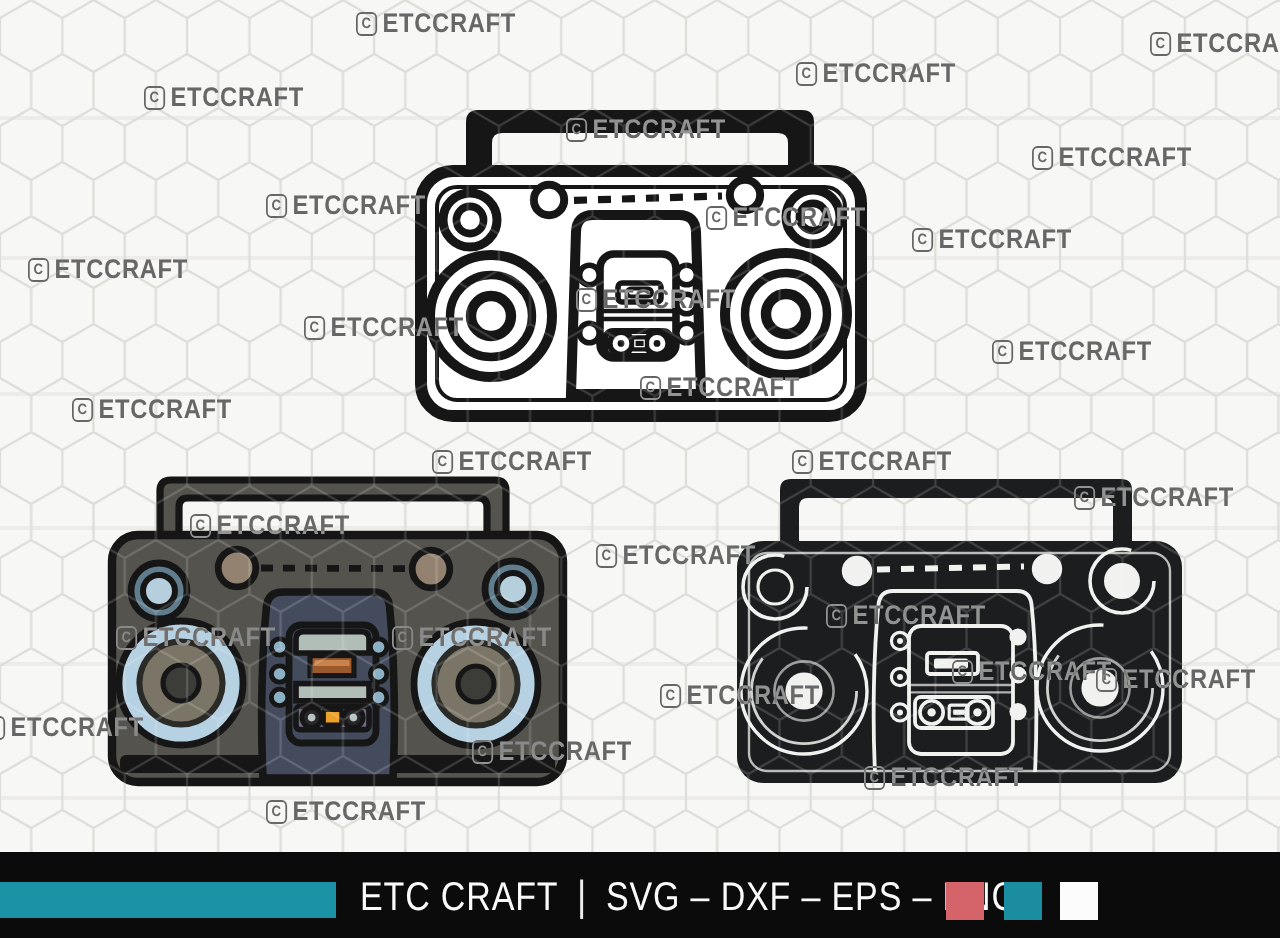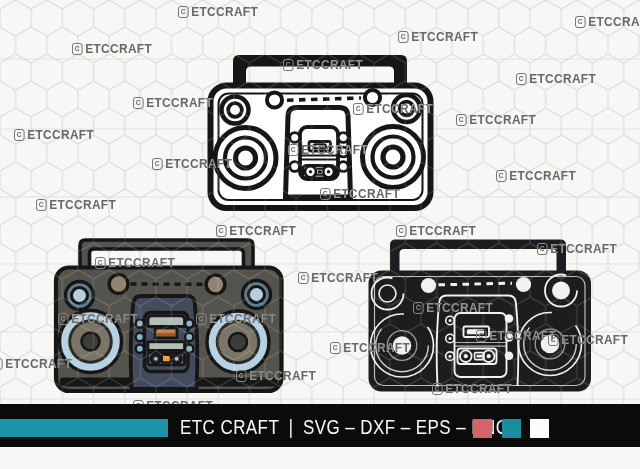--- a/index.html
+++ b/index.html
@@ -19,21 +19,21 @@
   .wm{position:absolute;display:flex;align-items:center;gap:3px;
       color:#9a9a9a;mix-blend-mode:exclusion;z-index:4;
       font-size:13.5px;font-weight:bold;letter-spacing:0.4px;
       transform:scaleX(0.88);transform-origin:left center;
       white-space:nowrap;pointer-events:none;}
   .wm .badge{width:10px;height:10px;border:1.7px solid currentColor;
       border-radius:3px;display:flex;align-items:center;justify-content:center;
       font-size:7.5px;font-weight:bold;line-height:1;}
 
   
-  .footer{position:absolute;left:0;top:404px;width:640px;height:43px;
+  .footer{position:absolute;left:0;top:426px;width:640px;height:43px;
           background:#0b0b0b;z-index:5;}
   .footer .accent{position:absolute;left:0;top:15px;width:168px;height:18px;
           background:#1b92a5;}
   .footer .label{position:absolute;left:180px;top:12px;display:flex;
           align-items:center;gap:11px;color:#fafafa;font-size:20px;
           letter-spacing:0.5px;transform:scaleX(0.85);transform-origin:left center;
           white-space:nowrap;}
   .footer .sep{font-weight:normal;opacity:0.95;font-size:21px;margin-top:-2px;}
   .footer .sq{position:absolute;top:15px;width:19px;height:19px;}
   .sq-red{left:473px;background:#d5646a;}

